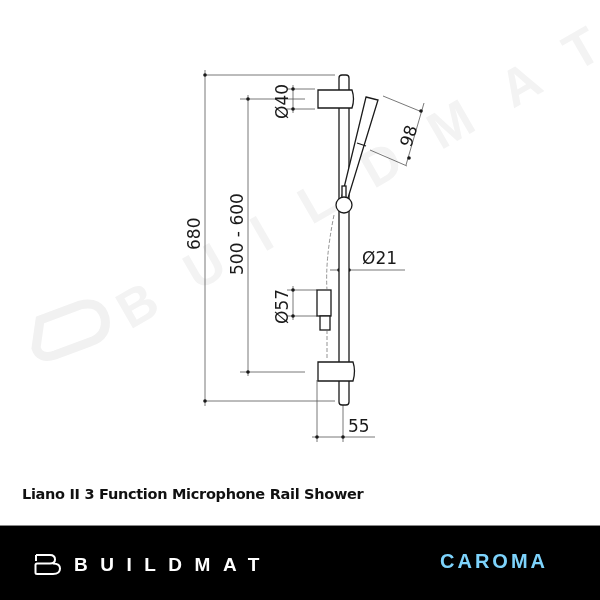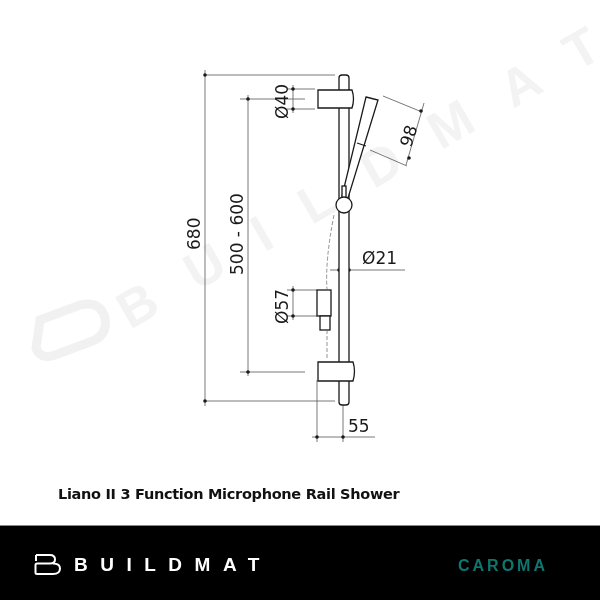--- a/index.html
+++ b/index.html
@@ -1,23 +1,23 @@
 <!DOCTYPE html>
 <html><head>
 <meta charset="utf-8">
 <style>
   html, body { margin:0; padding:0; }
   body { width:600px; height:600px; background:#ffffff; position:relative; overflow:hidden; font-family:"Liberation Sans", sans-serif; }
   #drawing { position:absolute; left:0; top:0; width:600px; height:525px; }
   .dim { font-family:"DejaVu Sans", sans-serif; font-size:17px; fill:#1a1a1a; }
-  .title { position:absolute; left:22px; top:486px; font-family:"DejaVu Sans", sans-serif; font-weight:bold; font-size:14.5px; color:#111; letter-spacing:-0.3px;margin-left:36px; }
+  .title { position:absolute; left:22px; top:486px; font-family:"DejaVu Sans", sans-serif; font-weight:bold; font-size:14.5px; color:#111; letter-spacing:-0.3px; }
   .footer { position:absolute; left:0; top:525px; width:600px; height:75px; background:#000; border-top:1px solid #888; box-sizing:border-box; }
   .brand { position:absolute; left:34px; top:27px; display:flex; align-items:center; }
   .brand-text { color:#fff; font-family:"Liberation Sans", sans-serif; font-weight:bold; font-size:19px; letter-spacing:12.5px; margin-left:12px; }
-  .partner { position:absolute; right:52px; top:31px; color:#0f766e; font-family:"Liberation Sans", sans-serif; font-weight:bold; font-size:16px; letter-spacing:3px; }
+  .partner { position:absolute; right:52px; top:24px; color:#7dd3fc; font-family:"Liberation Sans", sans-serif; font-weight:bold; font-size:20px; letter-spacing:3px; }
 </style>
 </head>
 <body>
 
 <svg id="drawing" viewBox="0 0 600 525" xmlns="http://www.w3.org/2000/svg">
 
   <g fill="none" stroke="#f1f1f1" stroke-width="9" opacity="1">
     <path d="M40 320 L80 305 Q100 300 105 318 Q108 336 90 342 L55 355 Q40 360 36 348 Z"></path>
   </g>
   <text x="130" y="330" transform="rotate(-30 130 330)" font-family="Liberation Sans, sans-serif" font-weight="bold" font-size="52" letter-spacing="40" fill="#f3f3f3">BUILDMAT</text>

